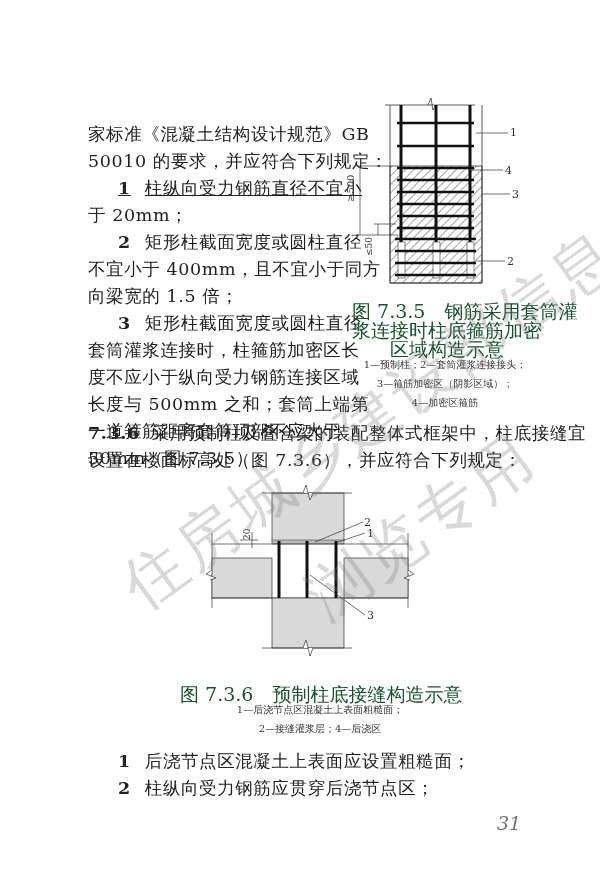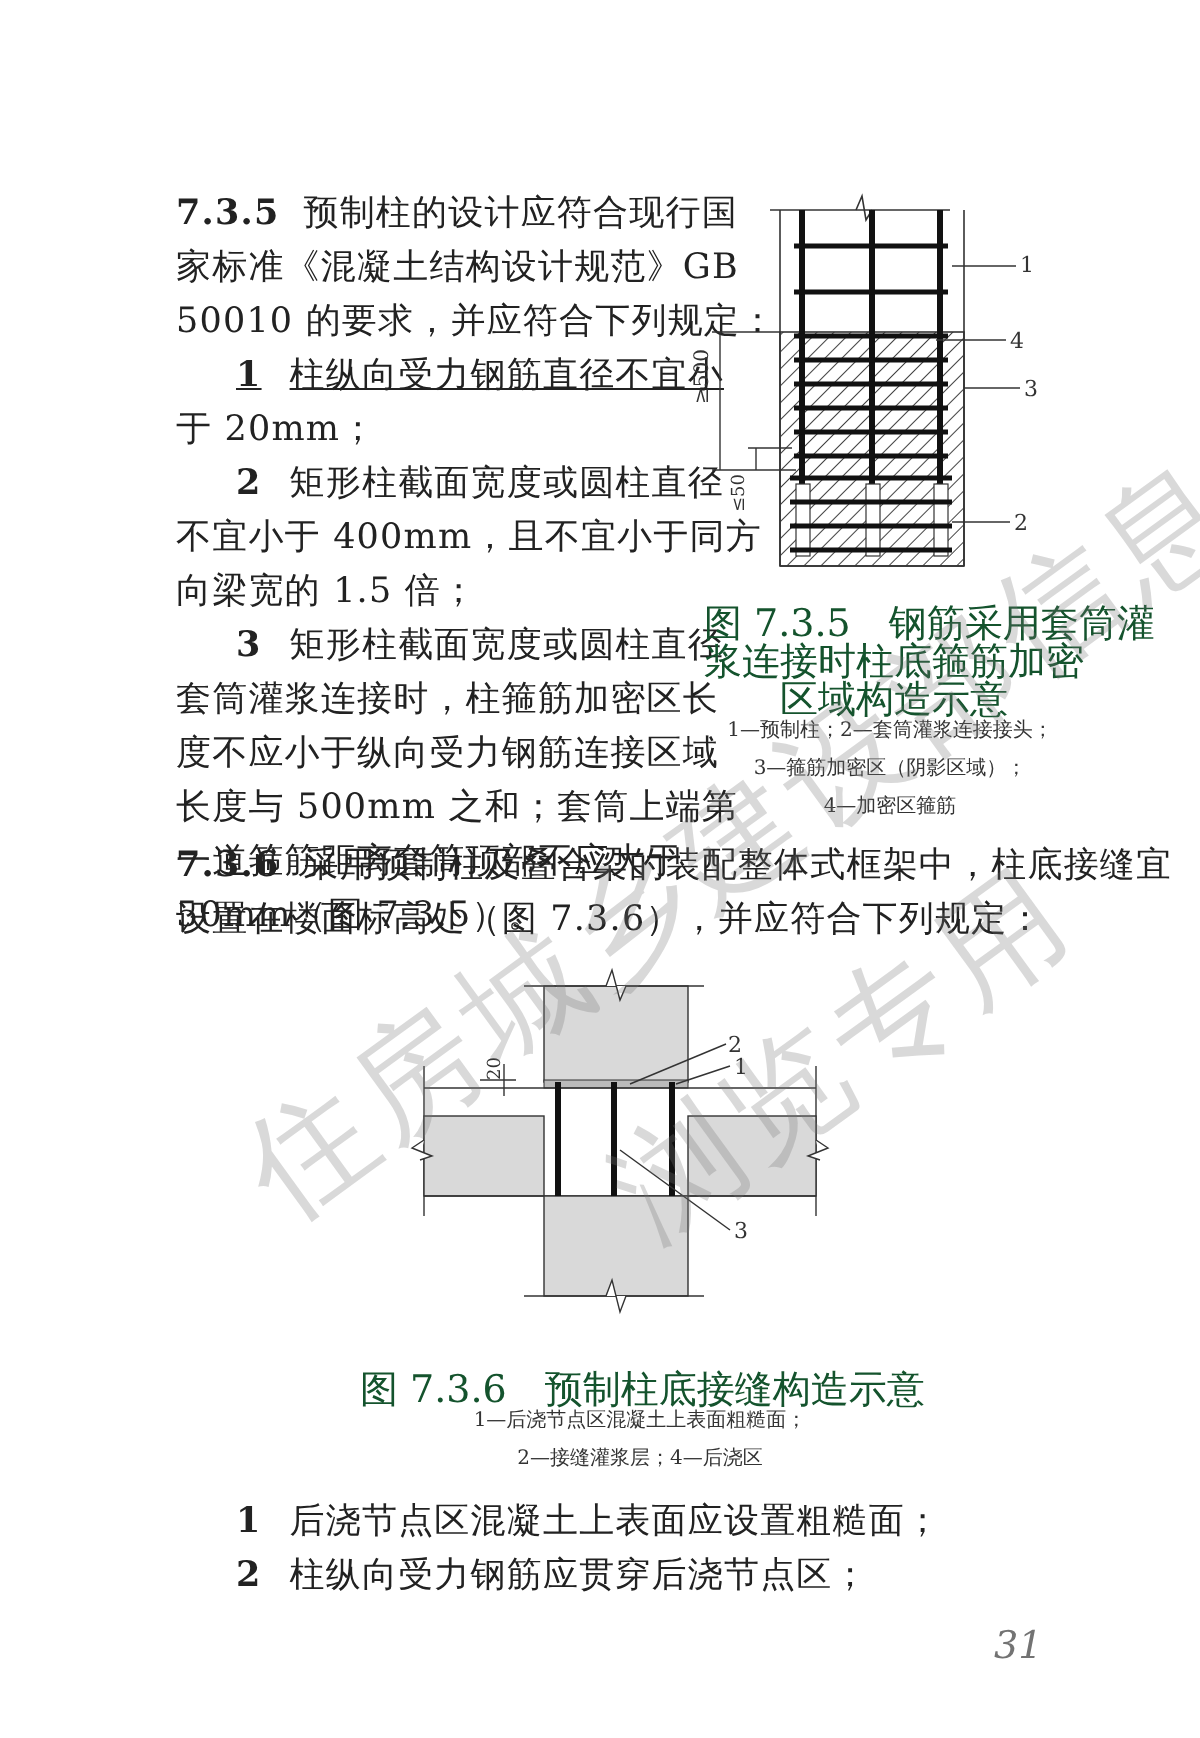--- a/index.html
+++ b/index.html
@@ -22,23 +22,20 @@
     font-size: 62px; white-space: nowrap; transform-origin: left top; pointer-events: none;
     letter-spacing: 4px; font-weight: 300;
   }
   svg text { font-family: "DejaVu Serif", serif; }
 </style>
 </head>
 <body>
 
 <div class="page">
 
-  <div class="line" style="left:88px;top:97px;">
-    <span class="clause-num">7.3.5</span><span>预制柱的设计应符合现行国</span>
-  </div>
   <div class="line" style="left:88px;top:124px;">家标准《混凝土结构设计规范》GB</div>
   <div class="line" style="left:88px;top:151px;">50010 的要求，并应符合下列规定：</div>
 
   <div class="line" style="left:118px;top:178px;text-decoration:underline;">
     <span class="item-num">1</span><span>柱纵向受力钢筋直径不宜小</span>
   </div>
   <div class="line" style="left:88px;top:205px;">于 20mm；</div>
 
   <div class="line" style="left:118px;top:232px;">
     <span class="item-num">2</span><span>矩形柱截面宽度或圆柱直径</span>

